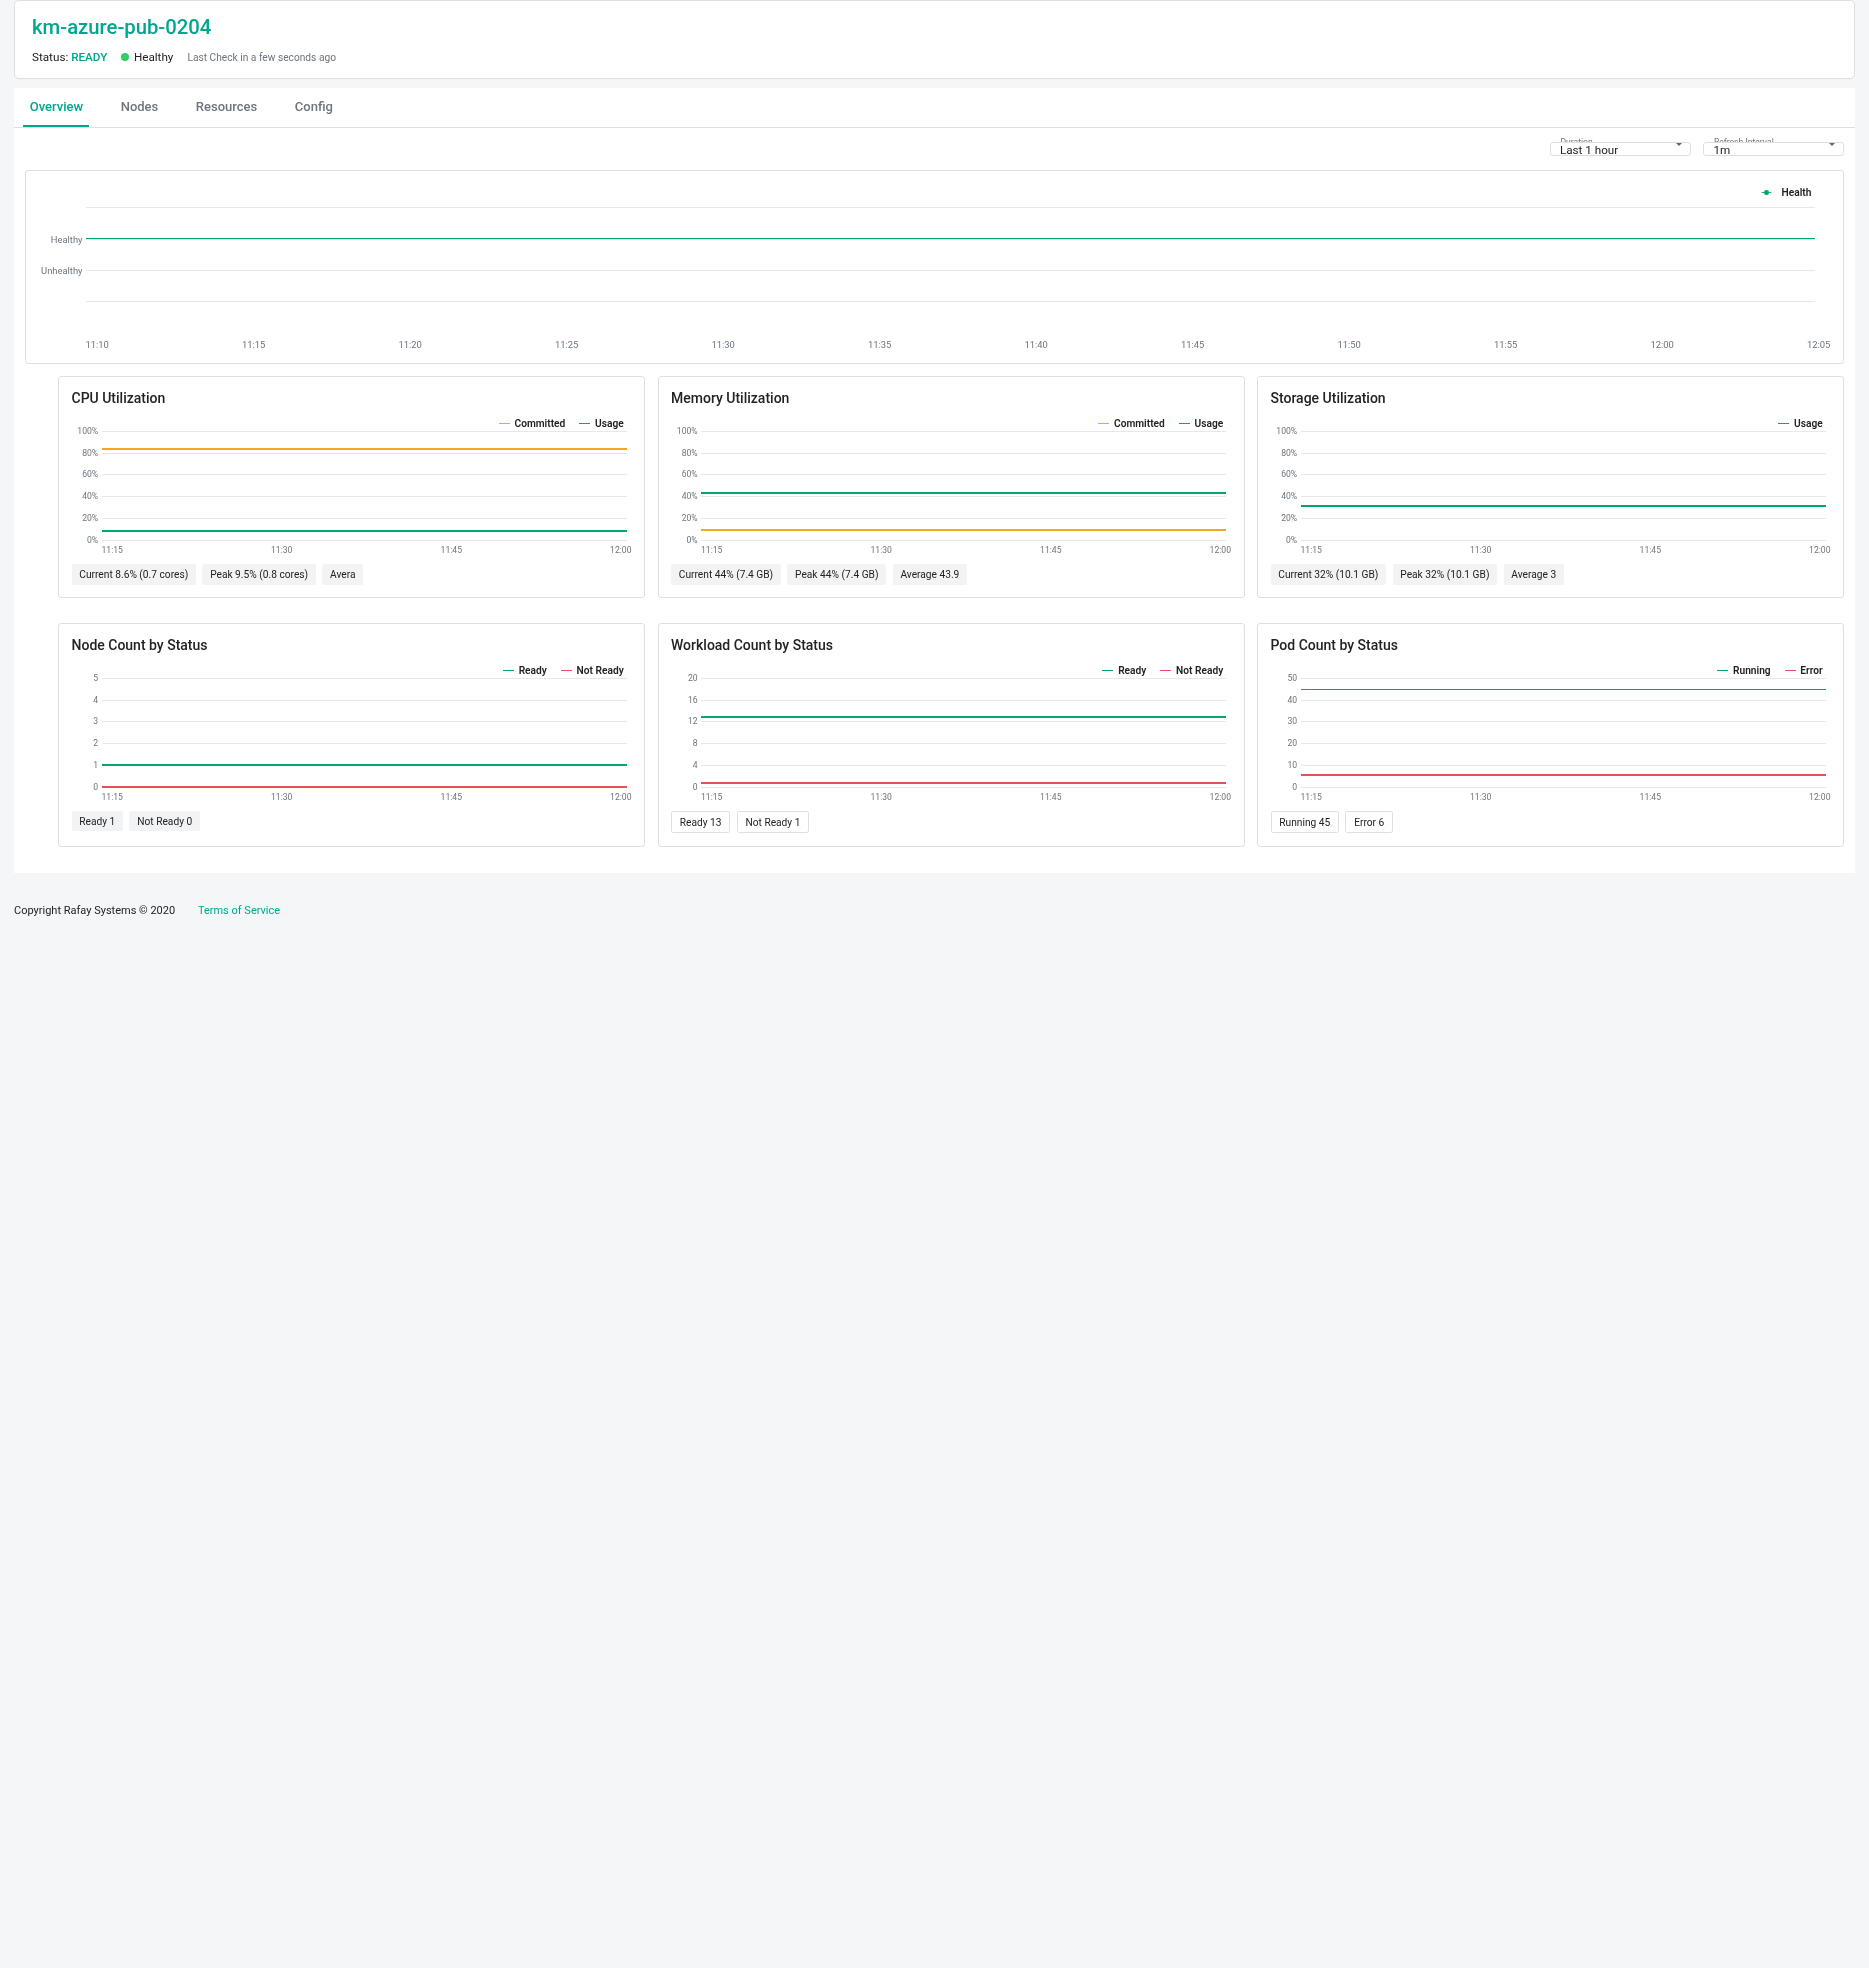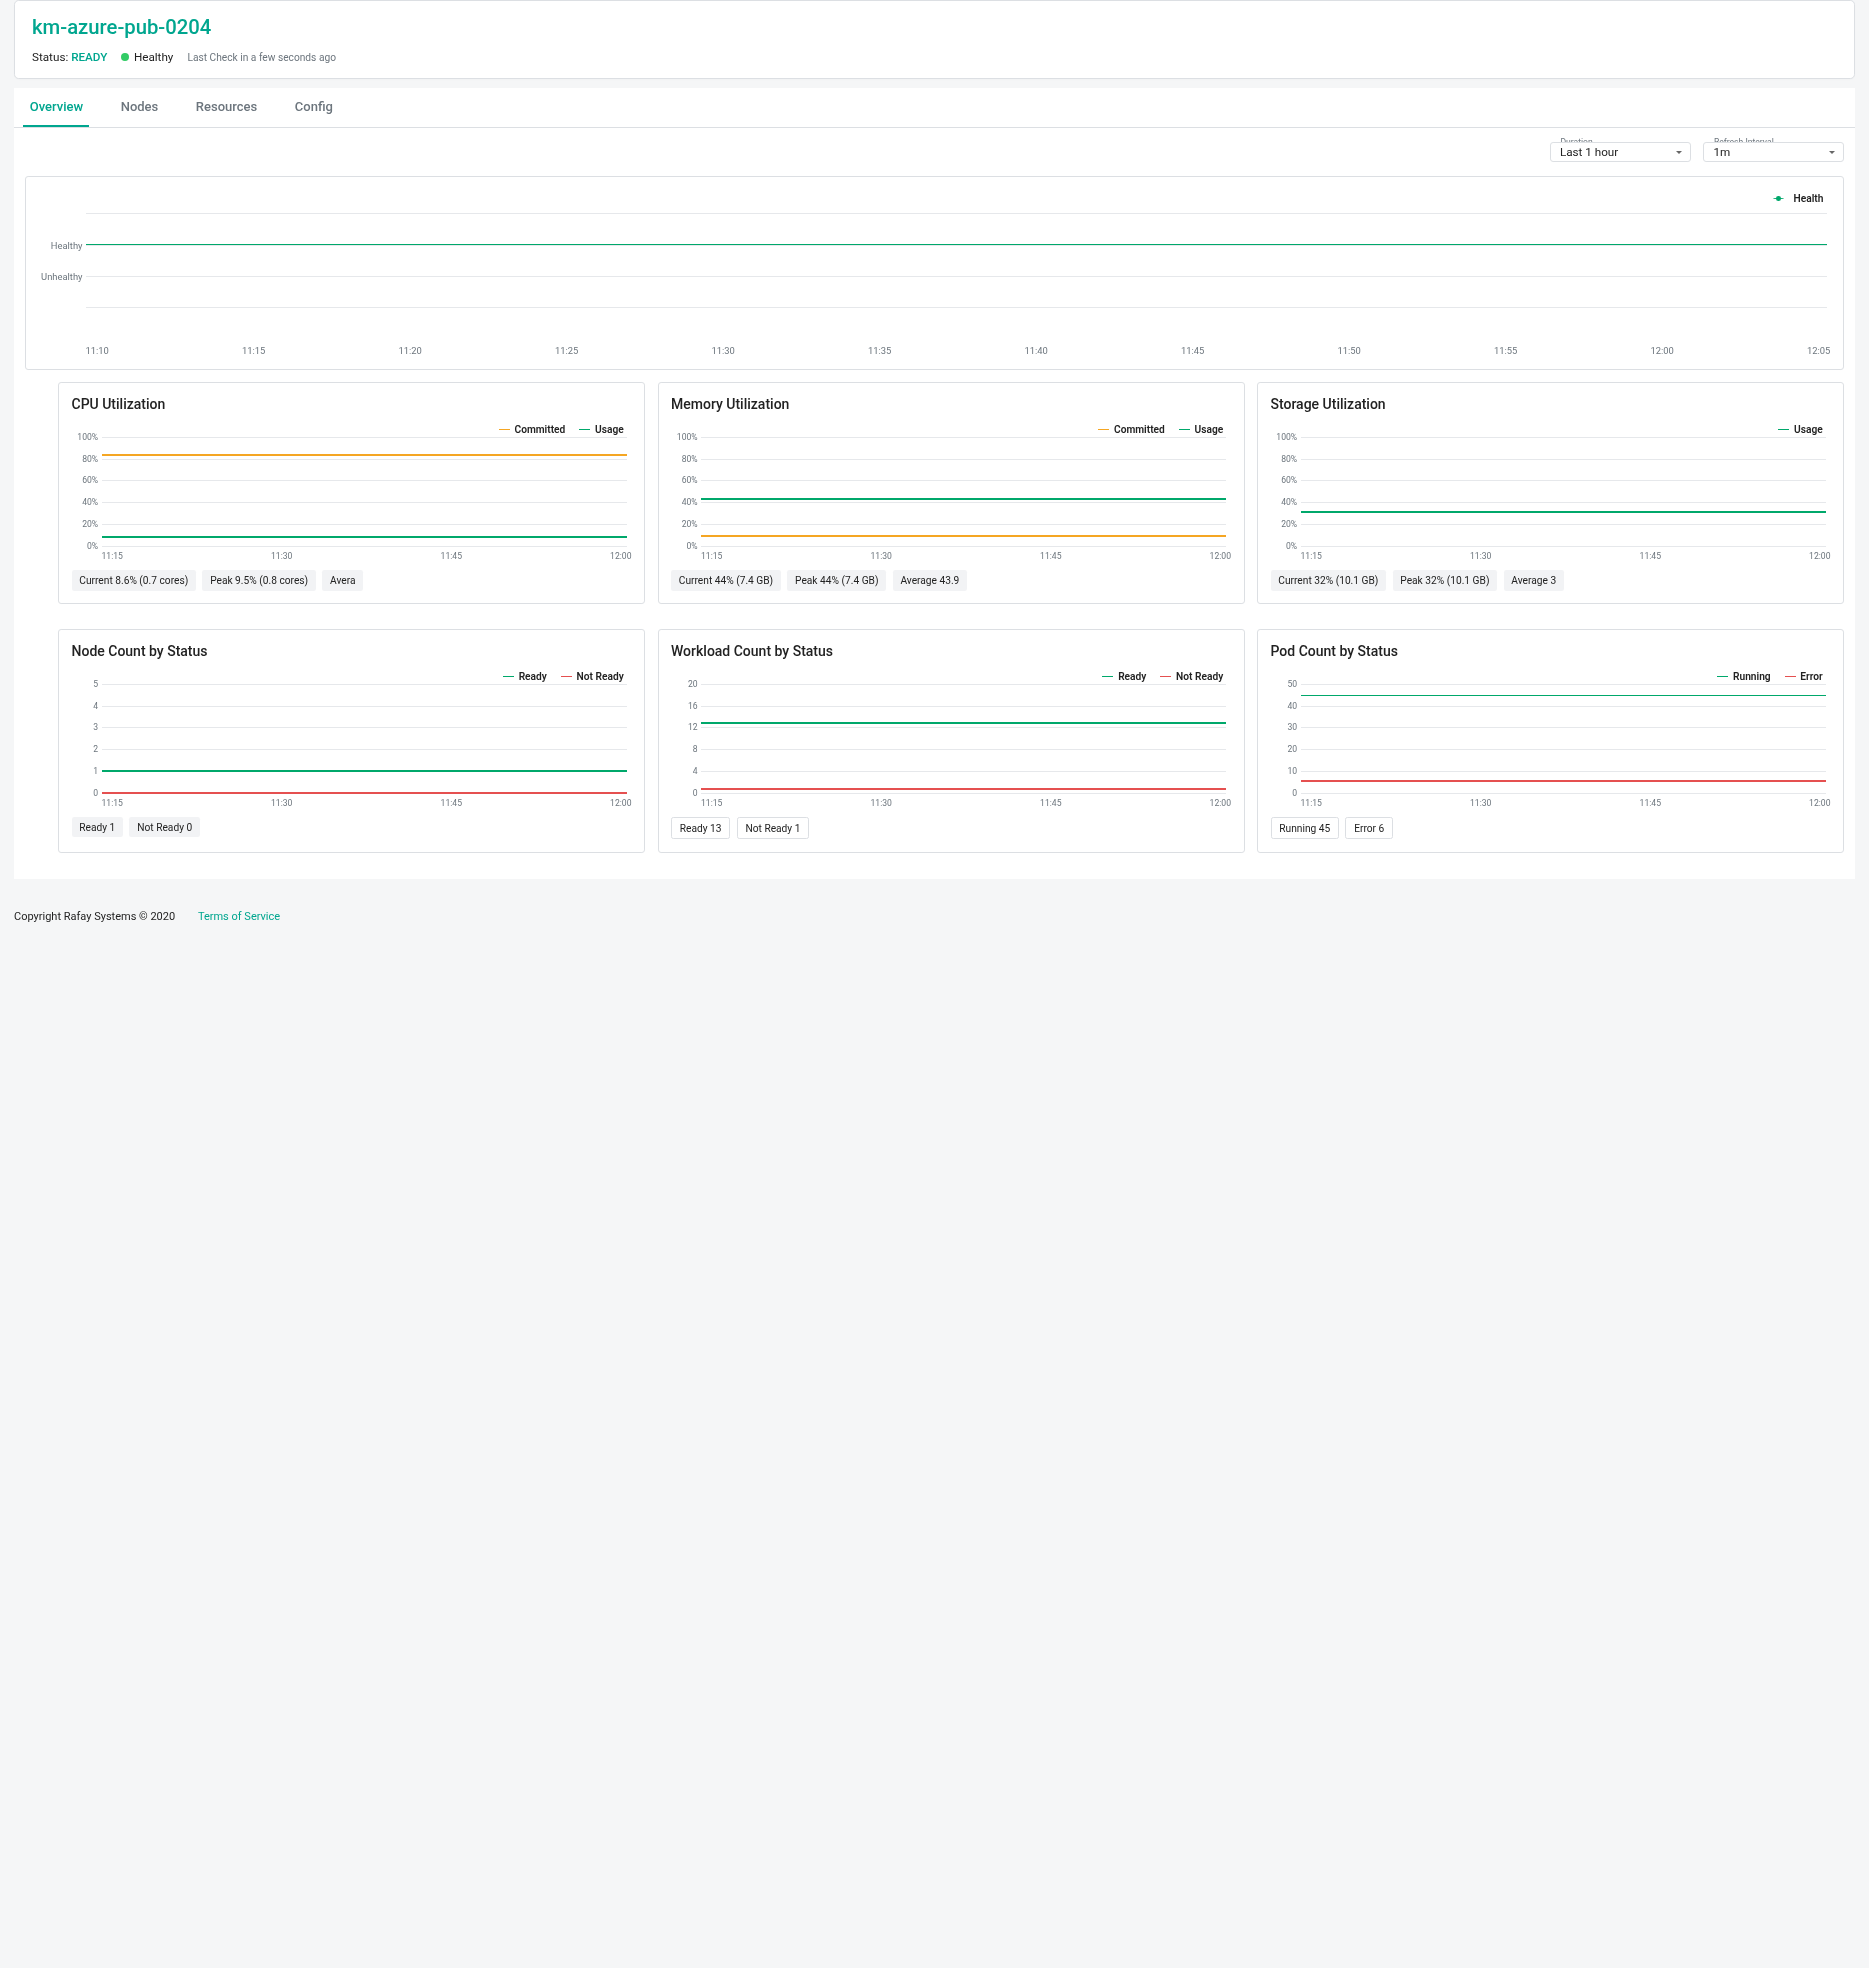--- a/index.html
+++ b/index.html
@@ -26,25 +26,25 @@
   .dot{width:7.8px;height:7.8px;border-radius:50%;background:#33cc66;display:inline-block;margin-right:4.7px;}
   .health-label{display:flex;align-items:center;}
   .lastcheck{color:var(--muted);font-size:10.2px;}
   .tabs{display:flex;gap:25px;border-bottom:0.8px solid var(--border);background:var(--card);padding:0 9.4px;}
   .tab{padding:11px 6.3px;color:var(--muted);font-size:13px;font-weight:500;cursor:pointer;border-bottom:2.3px solid transparent;}
   .tab.active{color:var(--teal);border-bottom-color:var(--teal);}
   .body-card{background:var(--card);padding:14px 11px;}
   .controls{display:flex;justify-content:flex-end;gap:12.5px;margin-bottom:14px;}
   .select-wrap{position:relative;}
   .select-wrap .float-label{position:absolute;top:-5.5px;left:7.8px;background:var(--card);padding:0 3.1px;font-size:8.6px;color:var(--muted);}
-  .select{min-width:141px;height:20px;border:0.8px solid var(--border);border-radius:3.1px;background:var(--card);padding:0 26.6px 0 9.4px;font-size:11.7px;display:flex;align-items:center;cursor:pointer;position:relative;}
+  .select{min-width:141px;height:14px;border:0.8px solid var(--border);border-radius:3.1px;background:var(--card);padding:0 26.6px 0 9.4px;font-size:11.7px;display:flex;align-items:flex-start;cursor:pointer;position:relative;}
   .select .caret{position:absolute;right:7.8px;border-left:3.9px solid transparent;border-right:3.9px solid transparent;border-top:3.9px solid #666;}
   .panel{border:0.8px solid var(--border);border-radius:3.1px;padding:12.5px;margin-bottom:12.5px;}
   .panel-title{font-size:14px;font-weight:500;margin:0 0 9.4px;}
-  .big-chart{position:relative;height:149px;margin-left:47px;margin-right:4px;}
+  .big-chart{position:relative;height:149px;margin-left:47px;margin-right:16px;}
   .legend{position:absolute;right:3.1px;top:3.1px;display:flex;gap:14px;font-size:10.2px;font-weight:600;}
   .legend .item{display:flex;align-items:center;gap:4.7px;}
   .legend .sw{width:11px;height:1.6px;position:relative;}
   .legend .sw.dot::after{content:"";width:4.7px;height:4.7px;border-radius:50%;background:inherit;position:absolute;left:3.1px;top:-1.6px;}
   .ycat{position:absolute;left:-47px;font-size:9.4px;color:var(--muted);width:44px;text-align:right;transform:translateY(-50%);}
   .hgrid{position:absolute;left:0;right:0;height:0.8px;background:var(--grid);}
   .health-line{position:absolute;left:0;right:0;height:1.6px;background:var(--green);}
   .xticks{display:flex;justify-content:space-between;font-size:9.4px;color:var(--muted);margin:6.3px 0 0 47px;}
   .grid3{display:grid;grid-template-columns:repeat(3,1fr);gap:12.5px;margin-left:33px;}
   .mini-chart{position:relative;height:125px;margin-left:30px;margin-right:4.7px;}

